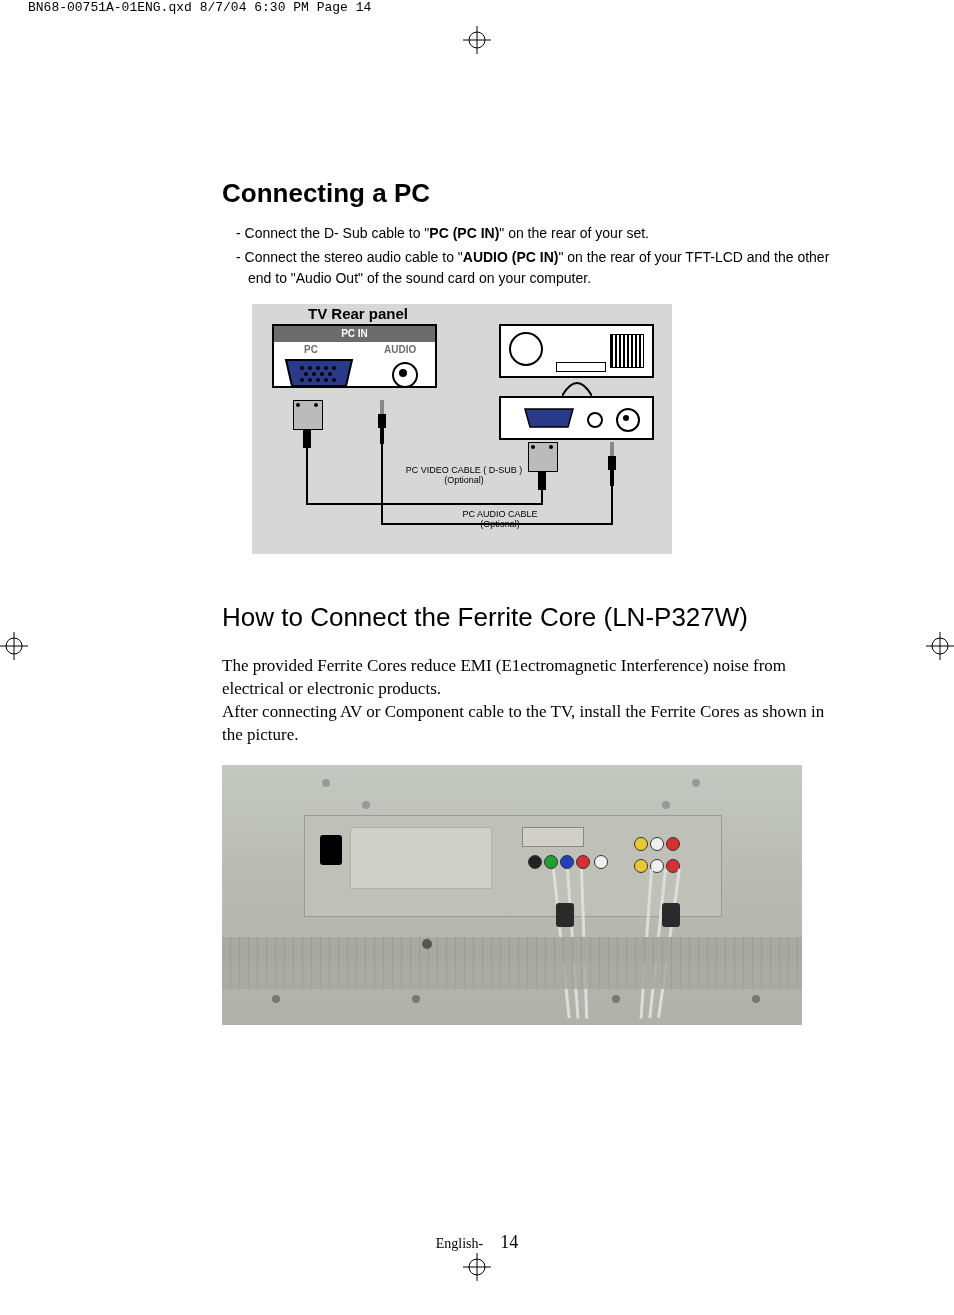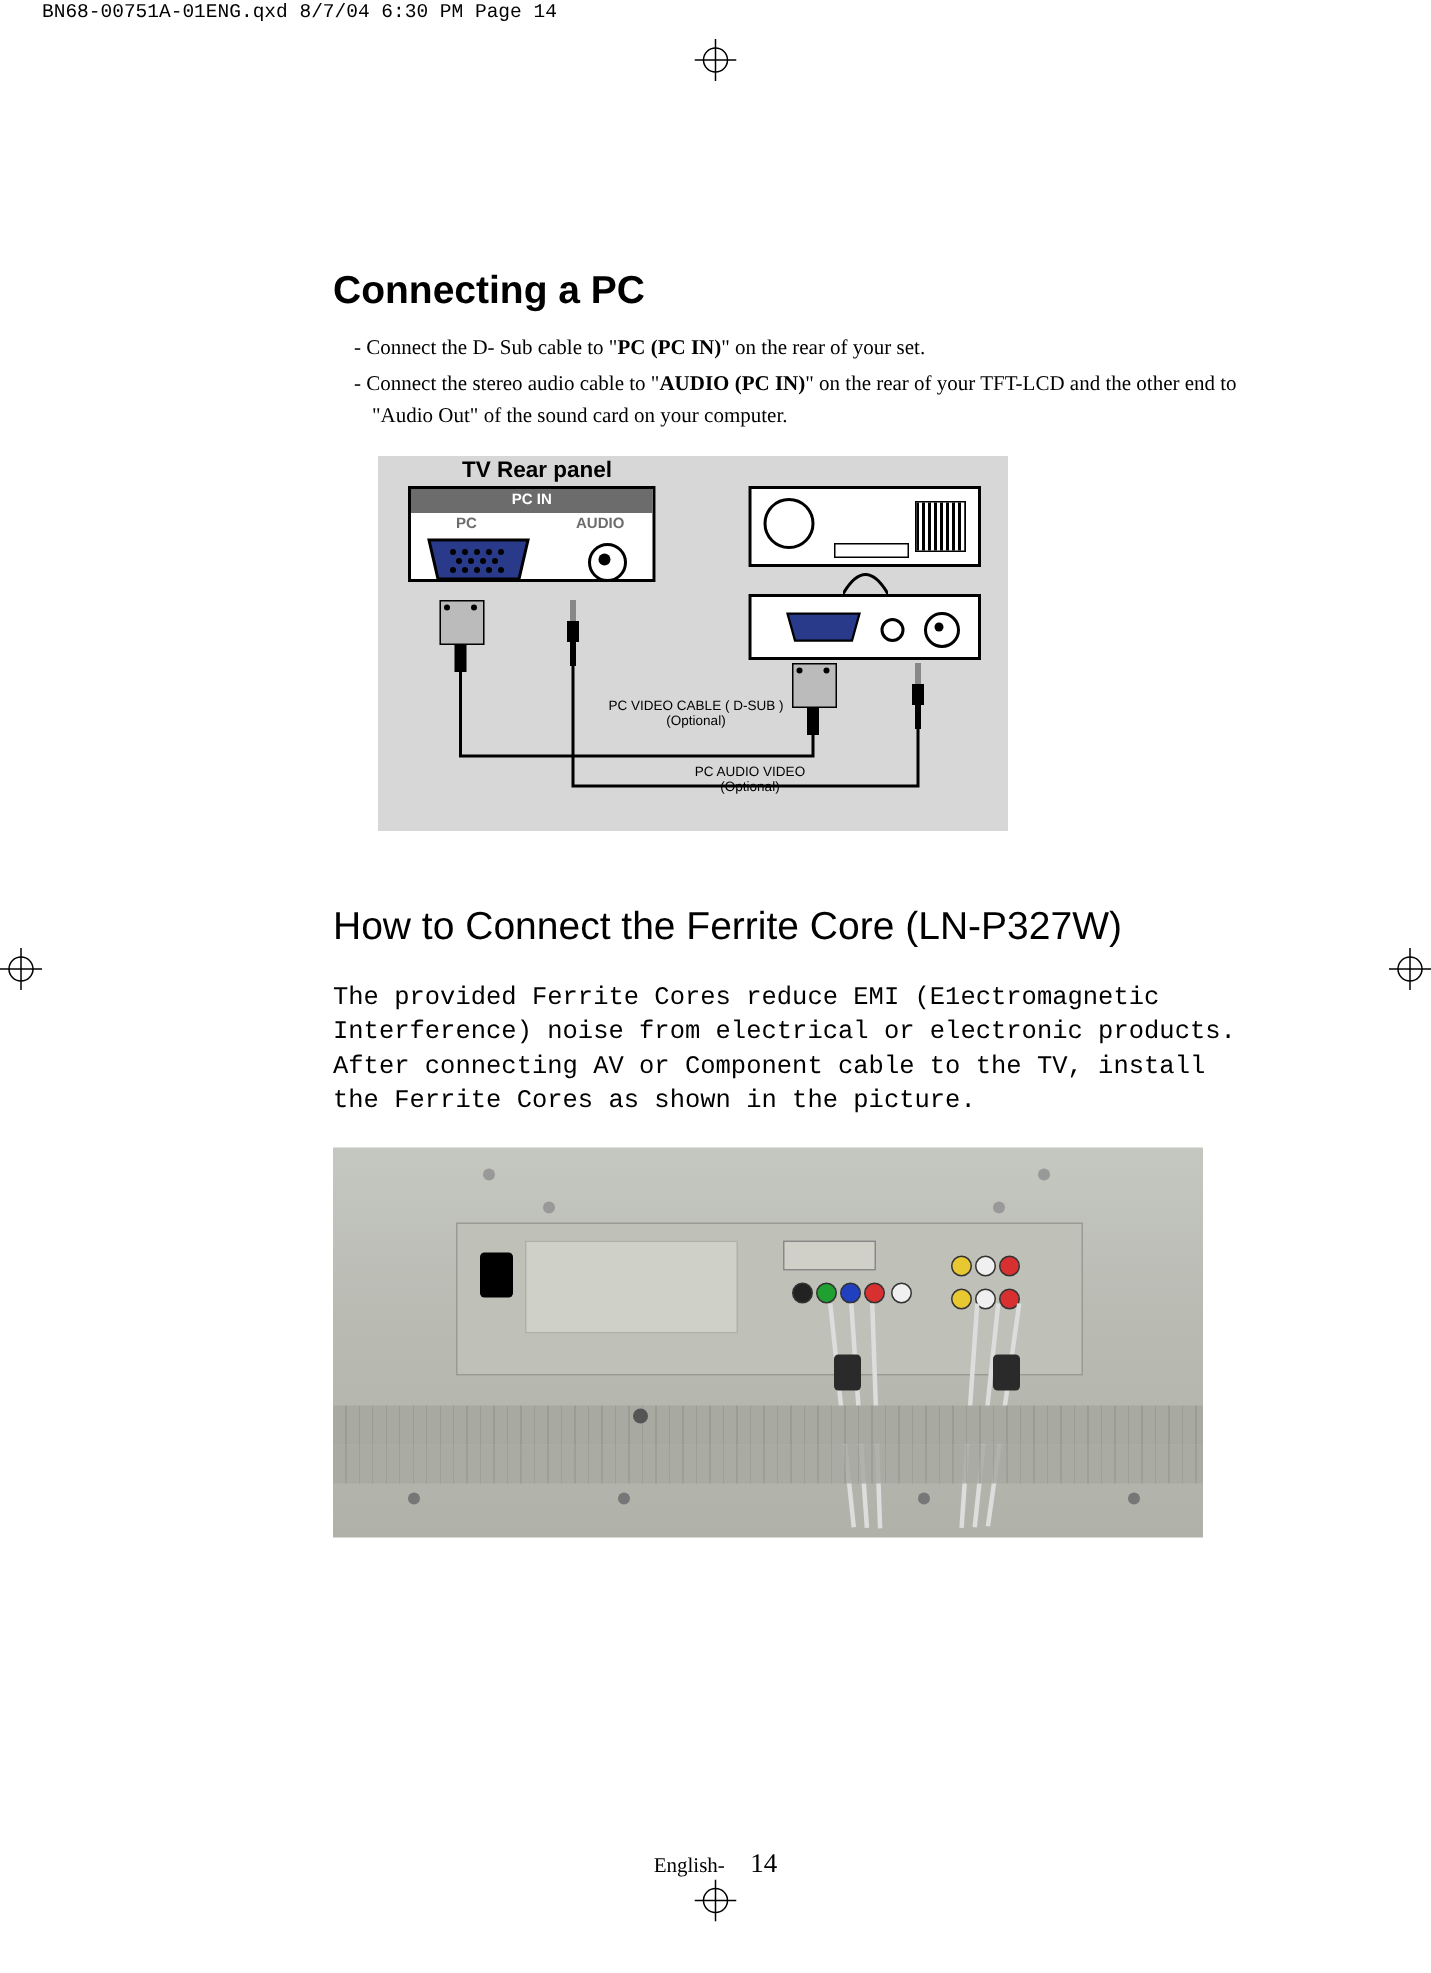--- a/index.html
+++ b/index.html
@@ -89,21 +89,21 @@
     font-family: Arial, Helvetica, sans-serif;
     font-weight: normal;
     font-size: 26px;
     margin: 48px 0 22px 0;
   }
 
   ul.bullets {
     list-style: none;
     padding: 0 12px 0 14px;
     margin: 4px 0 16px 0;
-    font-family: Liberation Serif, serif;
+    font-family: Liberation Sans, sans-serif;
     font-size: 14px;
     line-height: 1.45;
   }
   ul.bullets li { text-indent: -12px; padding-left: 12px; margin-bottom: 4px; }
 
   .diagram-box {
     margin-left: 30px;
     width: 420px;
     height: 250px;
     background: #d7d7d7;
@@ -240,21 +240,21 @@
 
   .cable-label {
     position: absolute;
     font-family: Arial, sans-serif;
     font-size: 9px;
     text-align: center;
     line-height: 1.1;
   }
 
   .body-para {
-    font-family: Liberation Mono, monospace;
+    font-family: Liberation Serif, serif;
     font-size: 17px;
     line-height: 1.35;
     margin: 0 0 18px 0;
   }
 
   .photo {
     position: relative;
     margin-left: 0px;
     width: 580px;
     height: 260px;
@@ -415,21 +415,21 @@
       <div class="plug-audio" style="top:138px; left:356px;">
         <div class="tip"></div>
           <div class="sleeve"></div>
           <div class="tail"></div>
       </div>
 
       <div class="cable-label" style="top:162px; left:152px; width:120px;">
         <span>PC VIDEO CABLE ( D-SUB )</span><br><span>(Optional)</span>
       </div>
       <div class="cable-label" style="top:206px; left:188px; width:120px;">
-        <span>PC AUDIO VIDEO</span><br><span>(Optional)</span>
+        <span>PC AUDIO CABLE</span><br><span>(Optional)</span>
       </div>
     </div>
 
     <h1 class="title2">How to Connect the Ferrite Core (LN-P327W)</h1>
 
     <p class="body-para">
       <span>The provided Ferrite Cores reduce EMI (E1ectromagnetic Interference) noise from electrical or electronic products.</span><br>
       <span>After connecting AV or Component cable to the TV, install the Ferrite Cores as shown in the picture.</span>
     </p>
 

